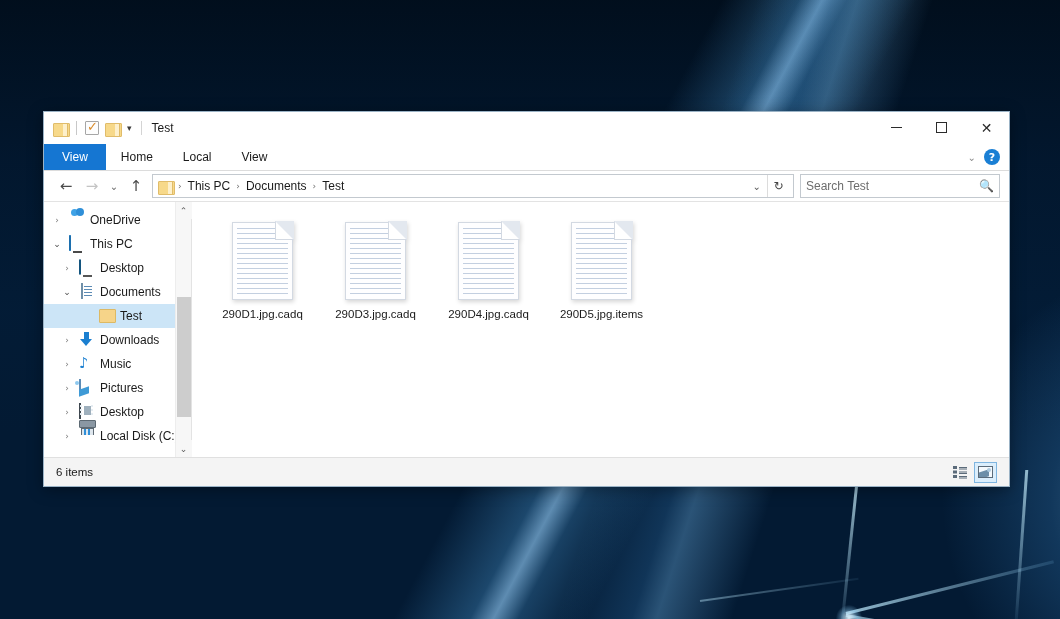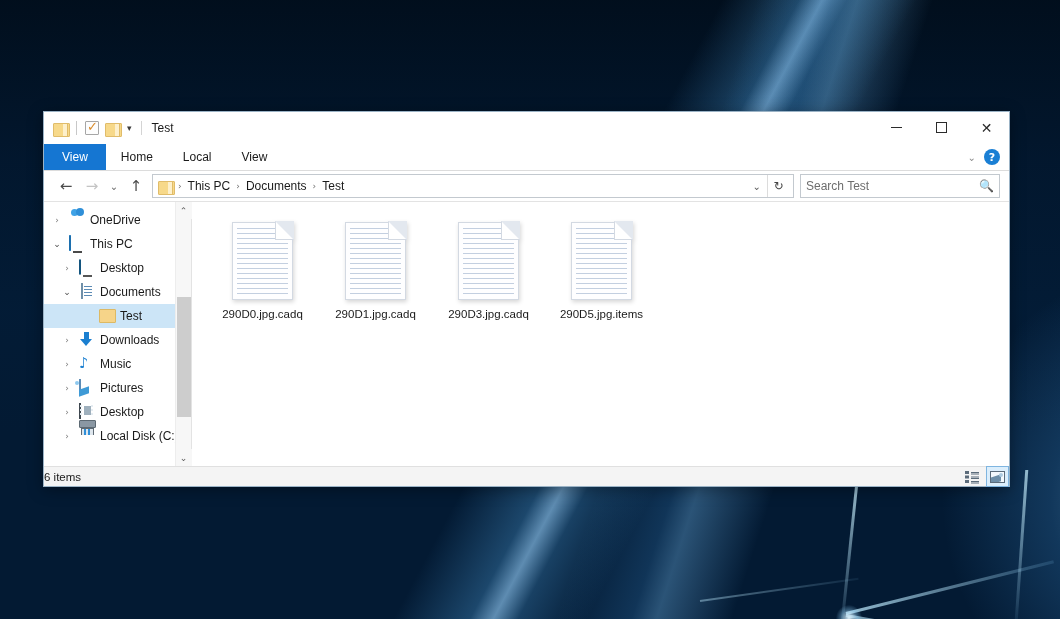--- a/index.html
+++ b/index.html
@@ -326,22 +326,22 @@
     position: absolute; right: -1px; top: -1px; width: 0; height: 0;
     border-left: 19px solid transparent; border-top: 19px solid #e3e8ef;
   }
   .file-name {
     font-size: 11.5px; color: #1a1a1a; text-align: center; line-height: 14px;
     max-width: 108px; word-break: break-all;
   }
 
   
   .statusbar {
-    height: 20px; background: #f4f4f4; border-top: 1px solid #e0e0e0;
-    display: flex; align-items: center; padding: 0 0; flex: 0 0 auto;
+    height: 29px; background: #f4f4f4; border-top: 1px solid #e0e0e0;
+    display: flex; align-items: center; padding: 0 12px; flex: 0 0 auto;
   }
   .status-text { font-size: 11.5px; color: #1a1a1a; }
   .view-toggles { margin-left: auto; display: flex; gap: 3px; align-items: center; }
   .view-btn {
     width: 23px; height: 21px; display: flex; align-items: center; justify-content: center;
     border: 1px solid transparent; cursor: default;
   }
   .view-btn.active { border-color: #7fb5e0; background: #dbeefc; }
   
   .g-details { width: 14px; height: 12px; position: relative; }
@@ -512,51 +512,51 @@
           <div class="sb-arrow">⌃</div>
           <div class="sb-track">
             <div class="sb-thumb"></div>
           </div>
           <div class="sb-arrow">⌄</div>
         </div>
       </div>
 
       <div class="filepane">
 
+
         <div class="file-item">
           <div class="doc-icon">
             <div class="doc-page"></div>
               <div class="doc-lines"></div>
             <div class="doc-fold-cut"></div>
               <div class="doc-fold-tri"></div>
           </div>
-          <div class="file-name">290D0.jpg.cadq</div>
-        </div>
+          <div class="file-name">290D1.jpg.cadq</div>
+        </div>
+
 
         <div class="file-item">
           <div class="doc-icon">
             <div class="doc-page"></div>
               <div class="doc-lines"></div>
             <div class="doc-fold-cut"></div>
               <div class="doc-fold-tri"></div>
           </div>
-          <div class="file-name">290D1.jpg.cadq</div>
-        </div>
-
+          <div class="file-name">290D3.jpg.cadq</div>
+        </div>
 
         <div class="file-item">
           <div class="doc-icon">
             <div class="doc-page"></div>
               <div class="doc-lines"></div>
             <div class="doc-fold-cut"></div>
               <div class="doc-fold-tri"></div>
           </div>
-          <div class="file-name">290D3.jpg.cadq</div>
-        </div>
-
+          <div class="file-name">290D4.jpg.cadq</div>
+        </div>
 
         <div class="file-item">
           <div class="doc-icon">
             <div class="doc-page"></div>
               <div class="doc-lines"></div>
             <div class="doc-fold-cut"></div>
               <div class="doc-fold-tri"></div>
           </div>
           <div class="file-name">290D5.jpg.items</div>
         </div>

